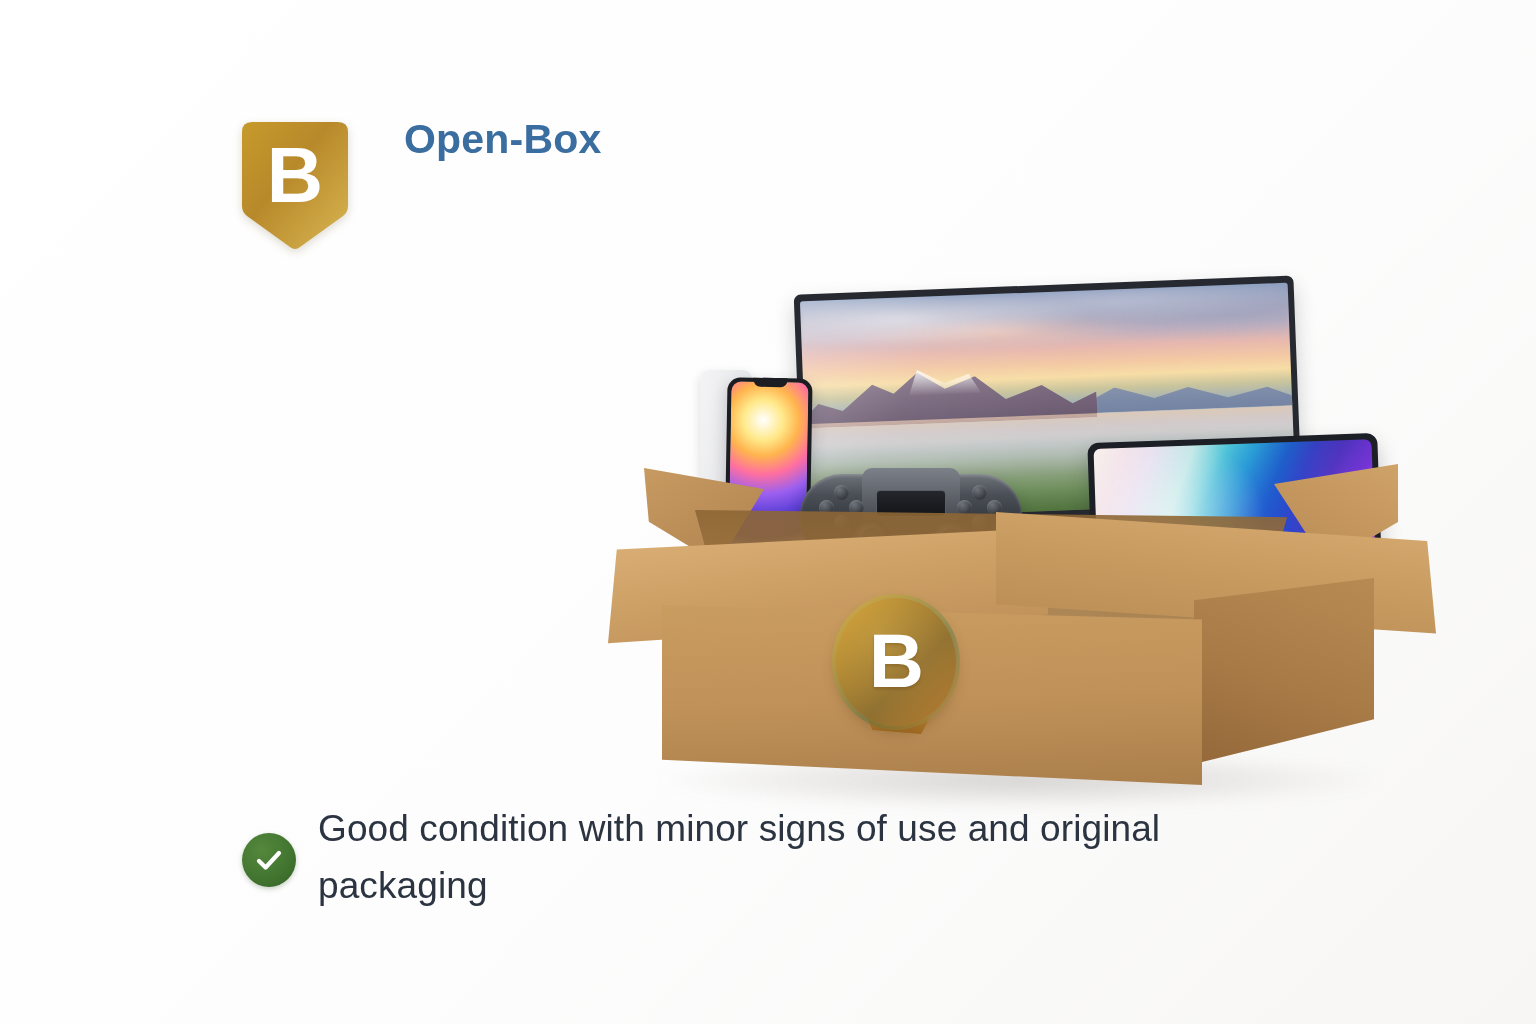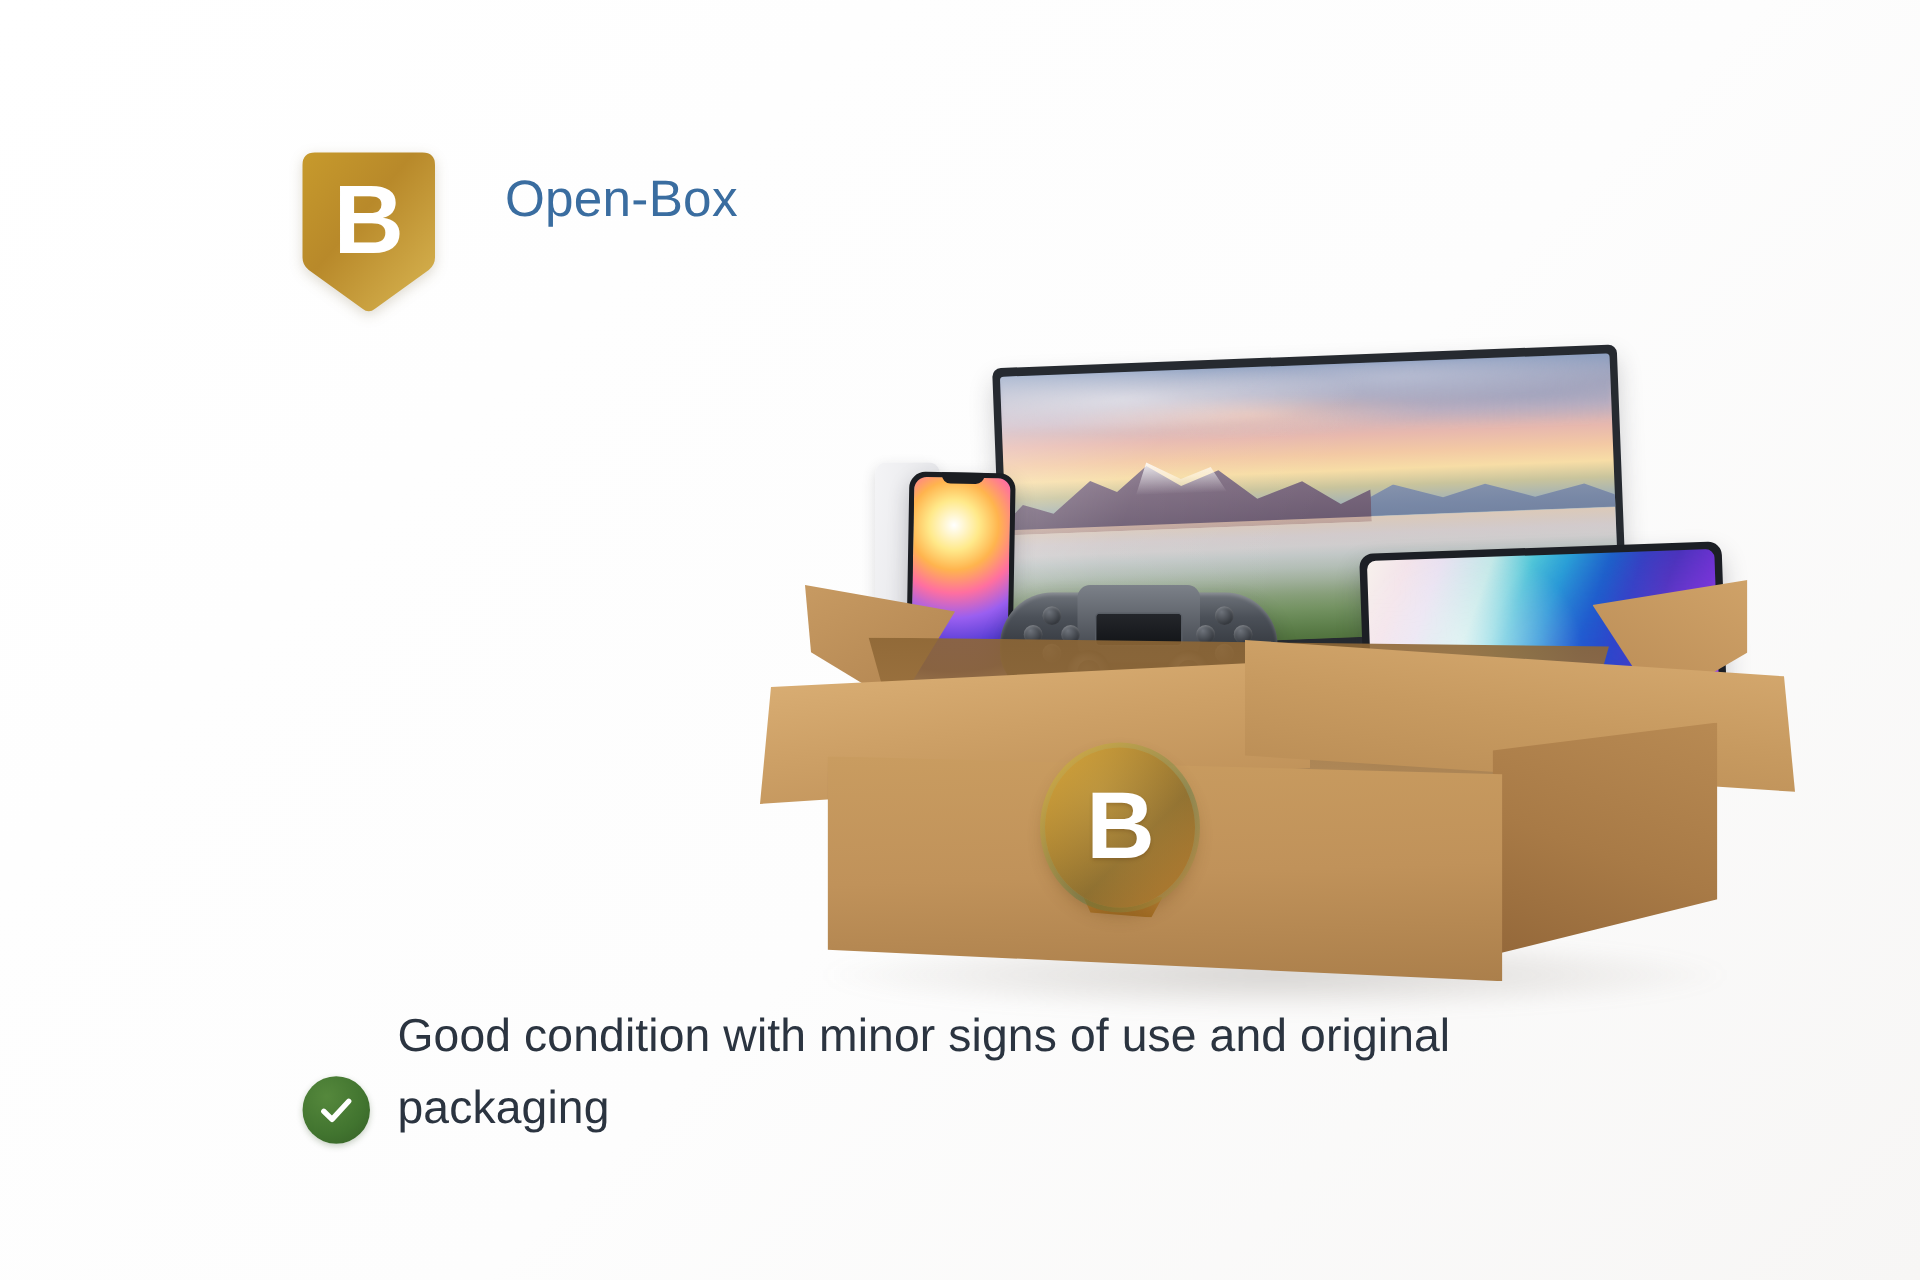--- a/index.html
+++ b/index.html
@@ -22,22 +22,21 @@
   .shield-svg  { width:126px; height:136px; display:block;
                  filter: drop-shadow(0 3px 5px rgba(90,70,20,.20)); }
 
   .title-block { position:absolute; left:172px; top:0px; }
   .grade-title {
     font-size:60px; font-weight:700; letter-spacing:.5px;
     color:#22303f; line-height:1.05; white-space:nowrap;
     text-shadow:0 1px 1px rgba(0,0,0,.06);
   }
   .open-box {
-    margin-top:20px;
-    font-size:41px; font-weight:400; letter-spacing:.2px;
+    font-size:41px; font-weight:700; letter-spacing:.2px;
     color:#3a6da0; line-height:1.05; white-space:nowrap;
   }
 
   
   .hero { position:absolute; left:600px; top:270px; width:840px; height:560px; }
 
   .ground-shadow{
     position:absolute; left:60px; top:480px; width:720px; height:60px;
     background: radial-gradient(ellipse at 50% 50%, rgba(90,80,70,.22) 0%, rgba(120,110,100,.10) 45%, rgba(255,255,255,0) 72%);
     filter: blur(6px);
@@ -292,21 +291,21 @@
   }
   .sticker-tab{
     position:absolute; left:266px; top:266px; width:64px; height:18px;
     background: linear-gradient(180deg,#c48a3a,#a06b22);
     clip-path: polygon(0% 0%, 100% 10%, 86% 100%, 10% 78%);
     z-index:5;
   }
 
   
   .note{ position:absolute; left:242px; top:800px; width:1060px; }
-  .note-row{ display:flex; align-items:flex-end; gap:22px; }
+  .note-row{ display:flex; align-items:center; gap:22px; }
   .check{
     flex:0 0 auto; width:54px; height:54px; border-radius:50%;
     background: radial-gradient(circle at 36% 30%, #55883c 0%, #41742f 60%, #355f26 100%);
     display:flex; align-items:center; justify-content:center;
     margin-top:6px;
     box-shadow:0 2px 5px rgba(40,70,25,.25);
   }
   .check svg{ width:30px; height:30px; display:block; }
   .note-text{
     font-size:37px; font-weight:400; color:#2b3440; line-height:1.55;

